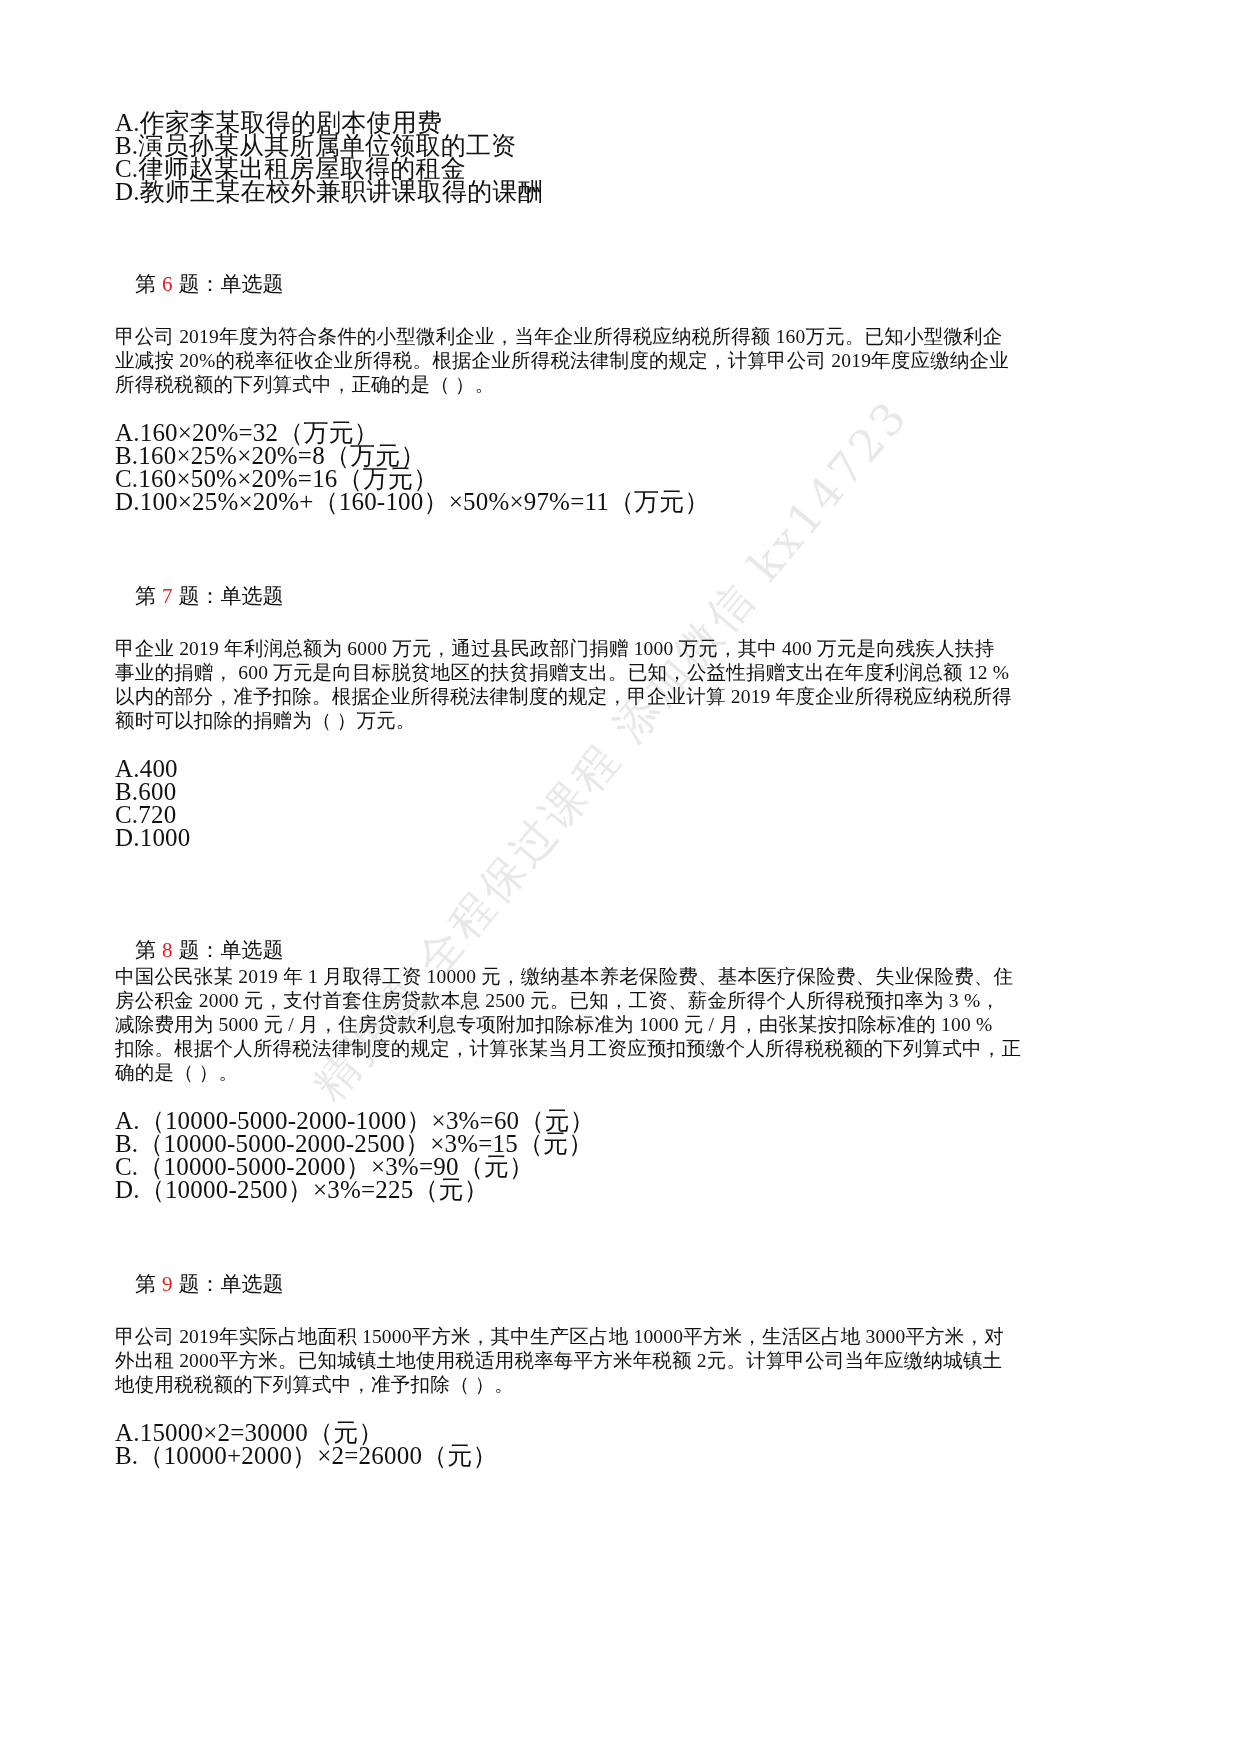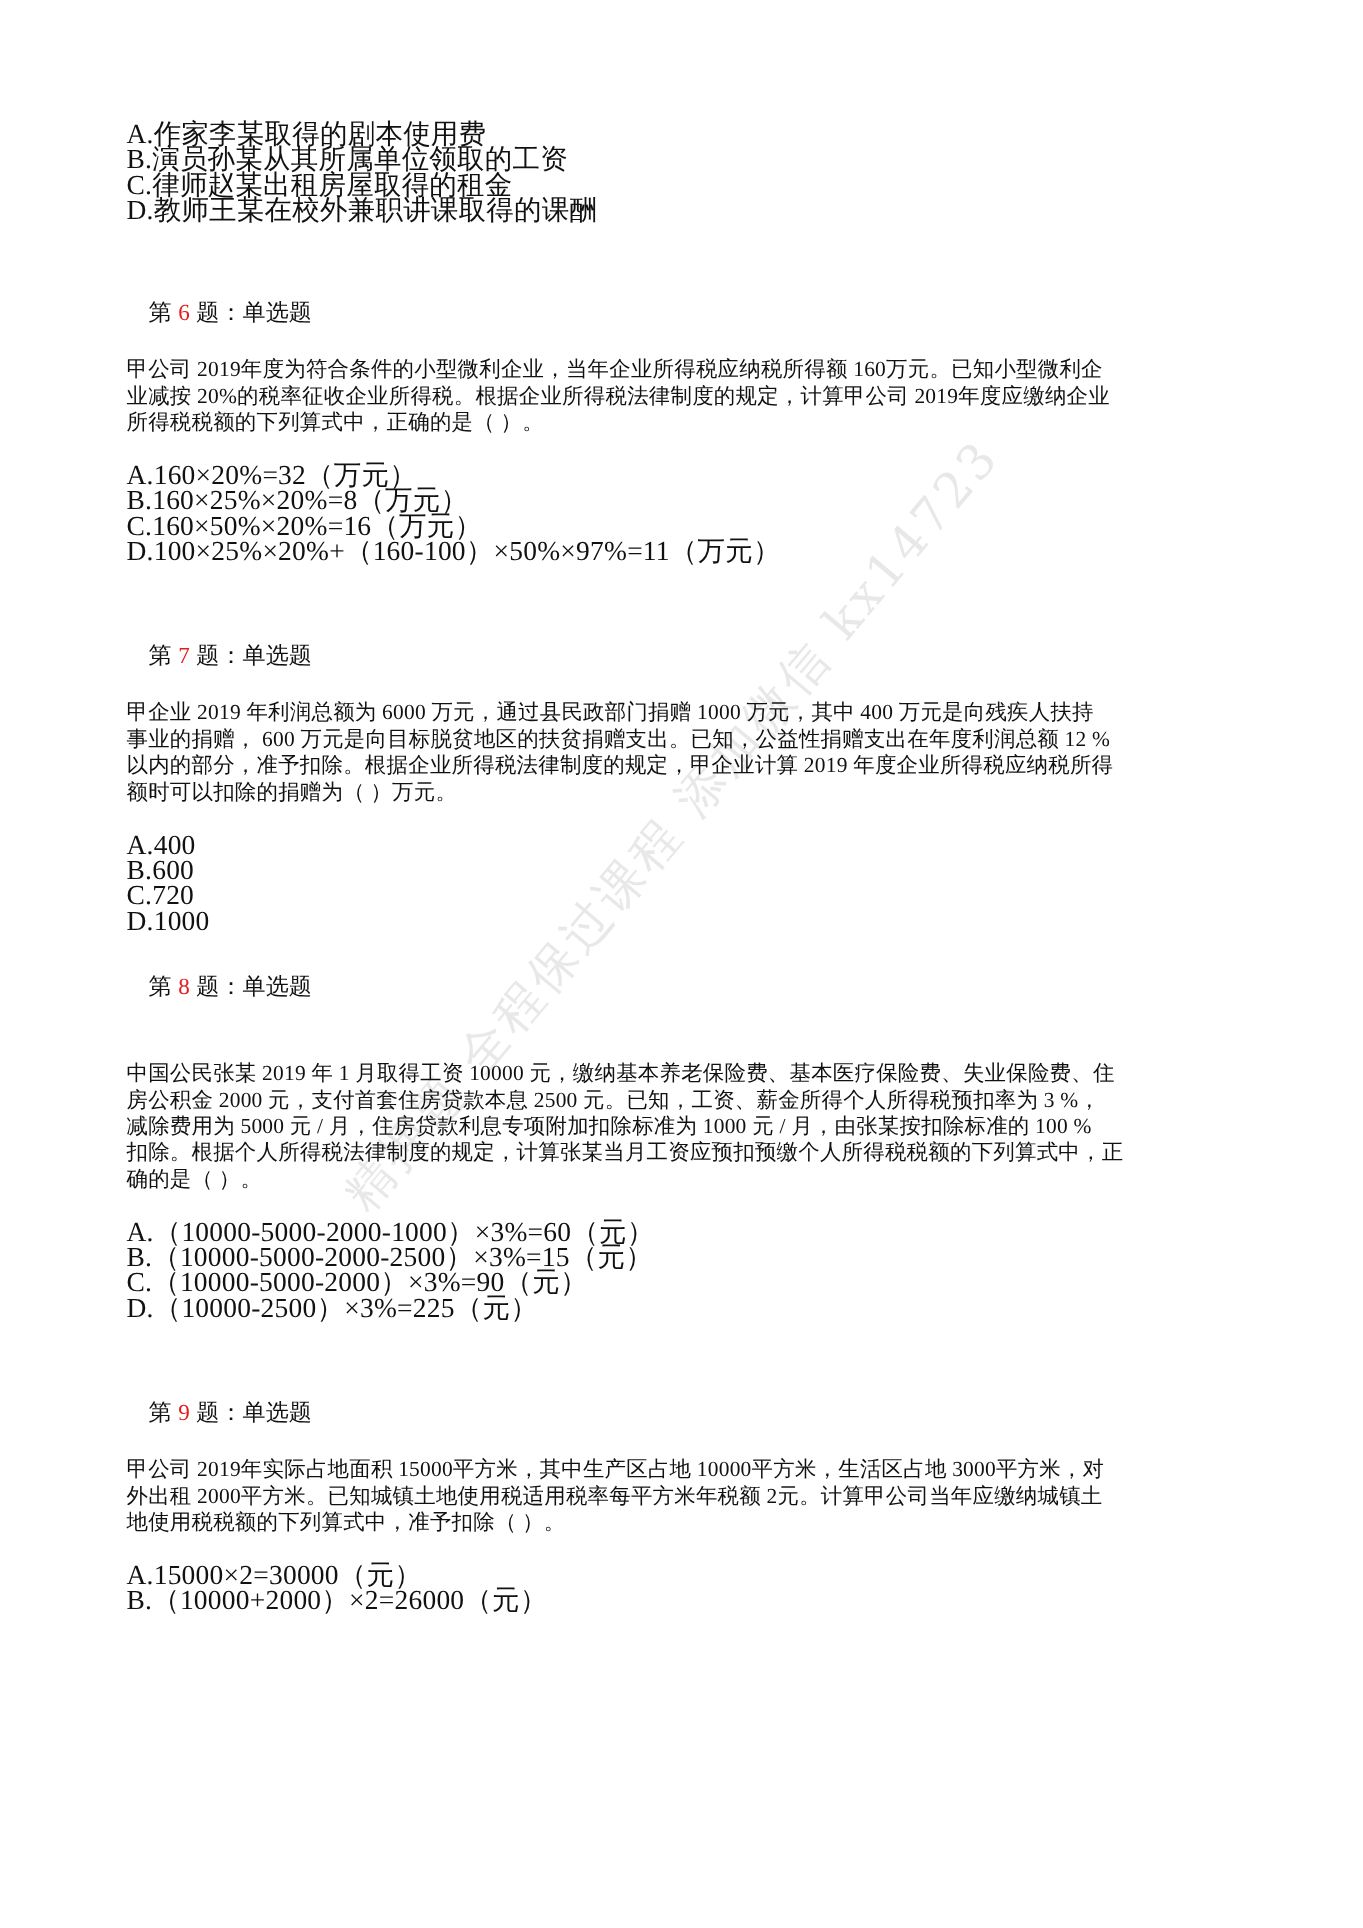--- a/index.html
+++ b/index.html
@@ -100,21 +100,21 @@
     <div class="para-line" style="top:660px">事业的捐赠，  600 万元是向目标脱贫地区的扶贫捐赠支出。已知，公益性捐赠支出在年度利润总额  12 %</div>
     <div class="para-line" style="top:684px">以内的部分，准予扣除。根据企业所得税法律制度的规定，甲企业计算  2019 年度企业所得税应纳税所得</div>
     <div class="para-line" style="top:708px">额时可以扣除的捐赠为（ ）万元。</div>
     <div class="line" style="top:756px">A.400</div>
     <div class="line" style="top:779px">B.600</div>
     <div class="line" style="top:802px">C.720</div>
     <div class="line" style="top:825px">D.1000</div>
   </section>
 
   <section>
-    <div class="qheader" style="top:884px">
+    <div class="qheader" style="top:937px">
       <span>第</span><span class="qnum">8</span><span>题：单选题</span>
     </div>
     <div class="para-line" style="top:964px">中国公民张某  2019 年  1 月取得工资  10000 元，缴纳基本养老保险费、基本医疗保险费、失业保险费、住</div>
     <div class="para-line" style="top:988px">房公积金  2000 元，支付首套住房贷款本息  2500 元。已知，工资、薪金所得个人所得税预扣率为  3 %，</div>
     <div class="para-line" style="top:1012px">减除费用为  5000 元  / 月，住房贷款利息专项附加扣除标准为  1000 元  / 月，由张某按扣除标准的  100 %</div>
     <div class="para-line" style="top:1036px">扣除。根据个人所得税法律制度的规定，计算张某当月工资应预扣预缴个人所得税税额的下列算式中，正</div>
     <div class="para-line" style="top:1060px">确的是（ ）。</div>
     <div class="line" style="top:1108px">A.（10000-5000-2000-1000）×3%=60（元）</div>
     <div class="line" style="top:1131px">B.（10000-5000-2000-2500）×3%=15（元）</div>
     <div class="line" style="top:1154px">C.（10000-5000-2000）×3%=90（元）</div>

